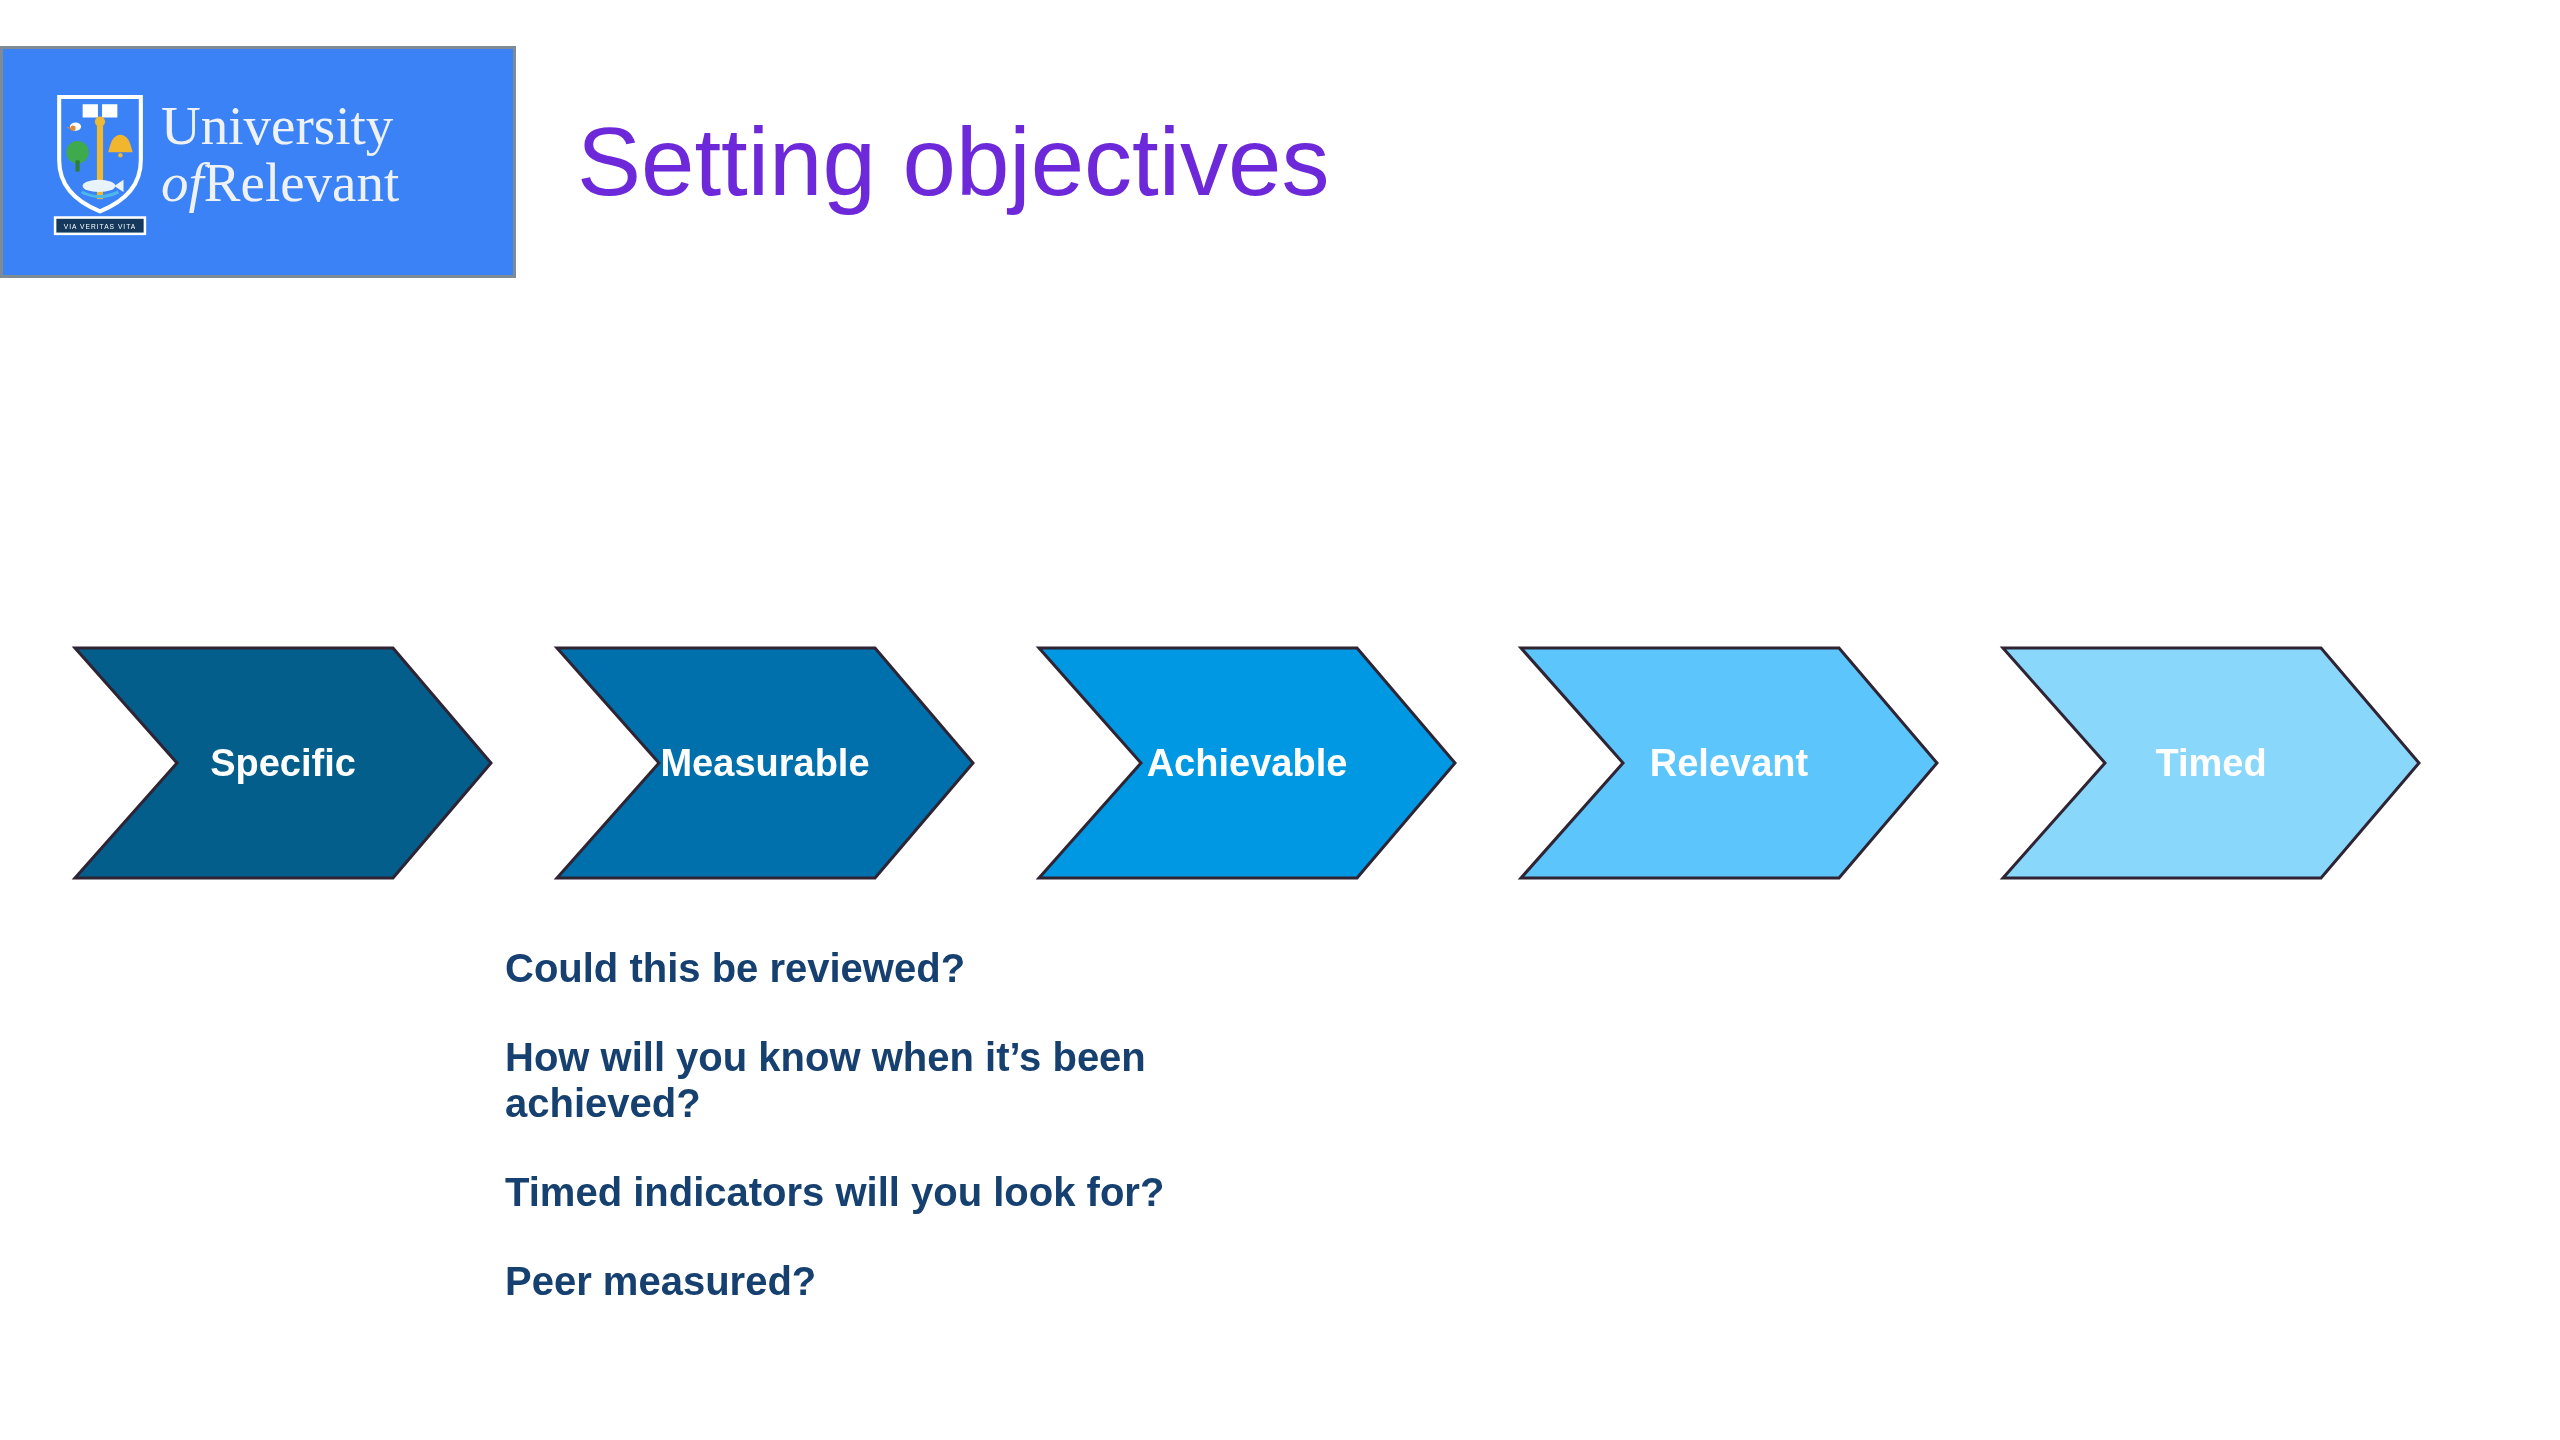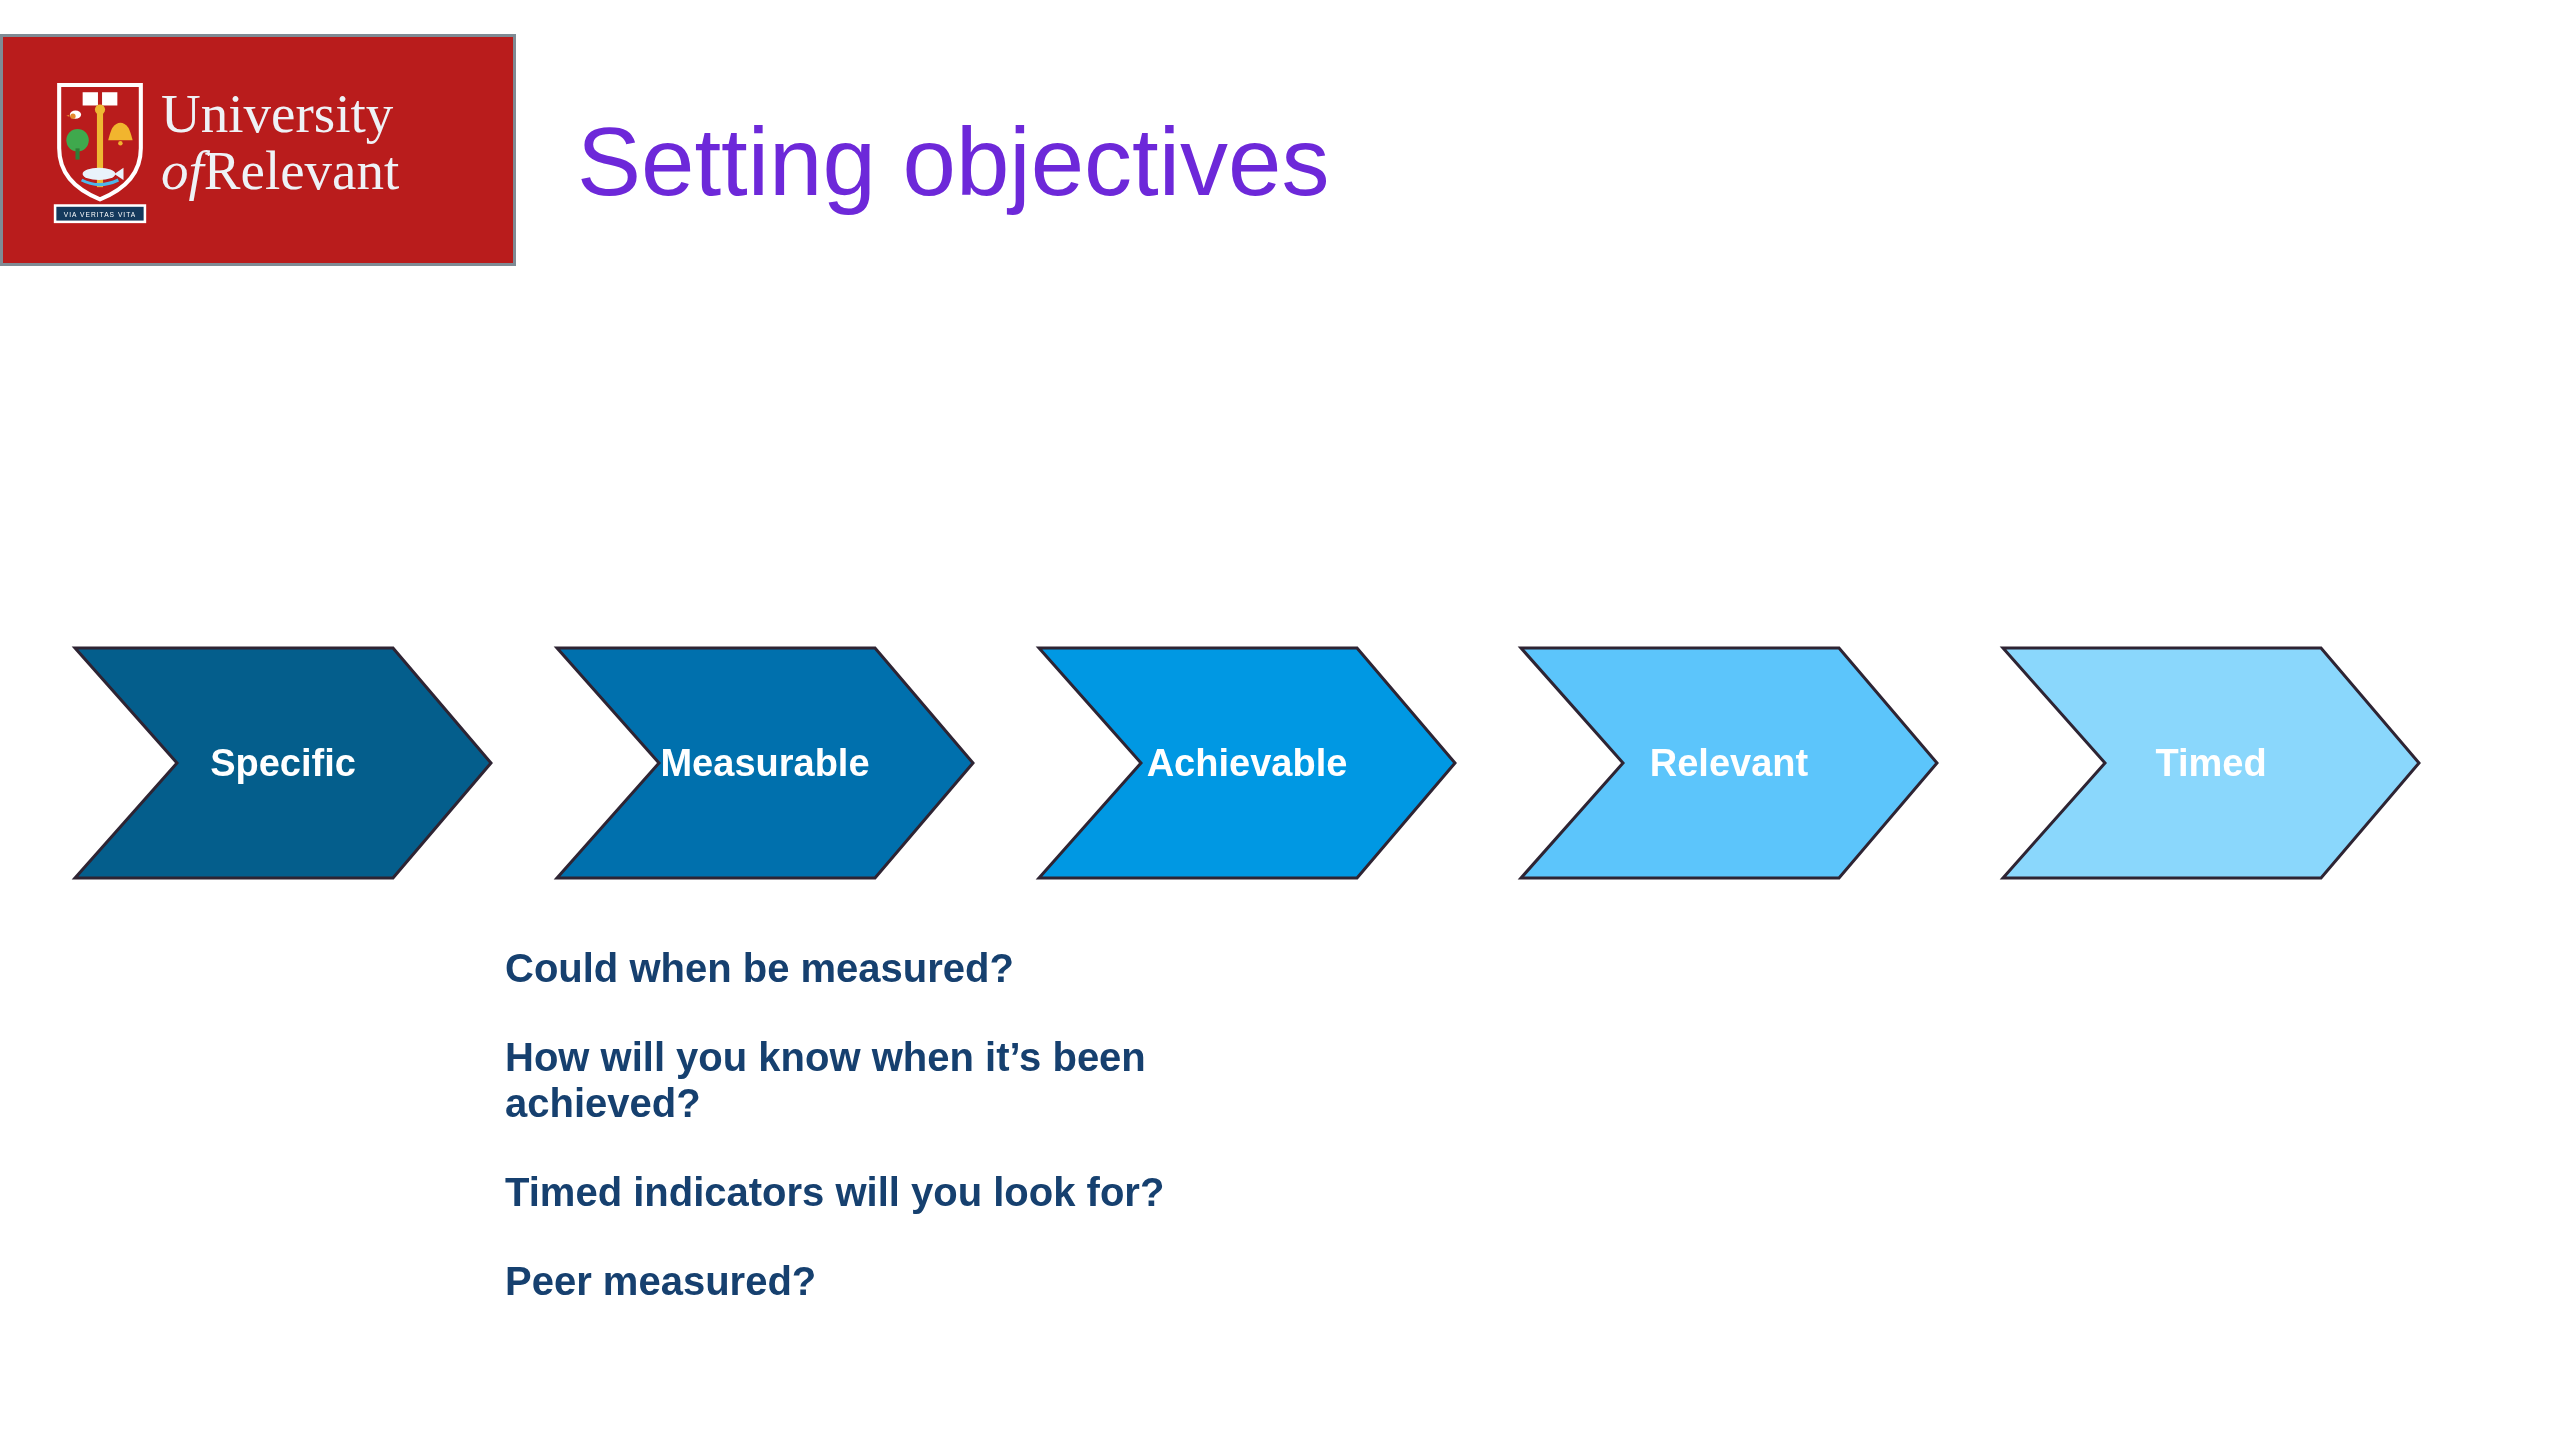--- a/index.html
+++ b/index.html
@@ -5,22 +5,22 @@
   html,body{margin:0;padding:0;background:#ffffff;}
   #slide{
     position:relative;
     width:2560px;height:1440px;
     background:#ffffff;
     overflow:hidden;
     font-family:"Liberation Sans", sans-serif;
   }
   
   #logo-box{
-    position:absolute;left:0;top:34px;width:516px;height:232px;
-    background:#b91c1c;
+    position:absolute;left:0;top:46px;width:516px;height:232px;
+    background:#3b82f6;
     border:3px solid #7f8b94;
     box-sizing:border-box;
   }
   #crest{position:absolute;left:50px;top:44px;width:94px;height:148px;}
   #logo-text{
     position:absolute;left:158px;top:48px;
     color:#eef2f6;
     font-family:"Liberation Serif", serif;
     font-size:55px;line-height:57px;white-space:nowrap;
   }
@@ -110,19 +110,19 @@
     <polygon points="2003,648 2321,648 2419,763 2321,878 2003,878 2105,763" fill="#8ad7fc"></polygon>
 
     <text x="283" y="776">Specific</text>
     <text x="765" y="776">Measurable</text>
     <text x="1247" y="776">Achievable</text>
     <text x="1729" y="776">Relevant</text>
     <text x="2211" y="776">Timed</text>
   </svg>
 
   <div id="questions">
-    <div class="question">Could when be measured?</div>
+    <div class="question">Could this be reviewed?</div>
     <div class="question">How will you know when it’s been achieved?</div>
     <div class="question">Timed indicators will you look for?</div>
     <div class="question">Peer measured?</div>
   </div>
 
 </div>
 
 </body></html>

